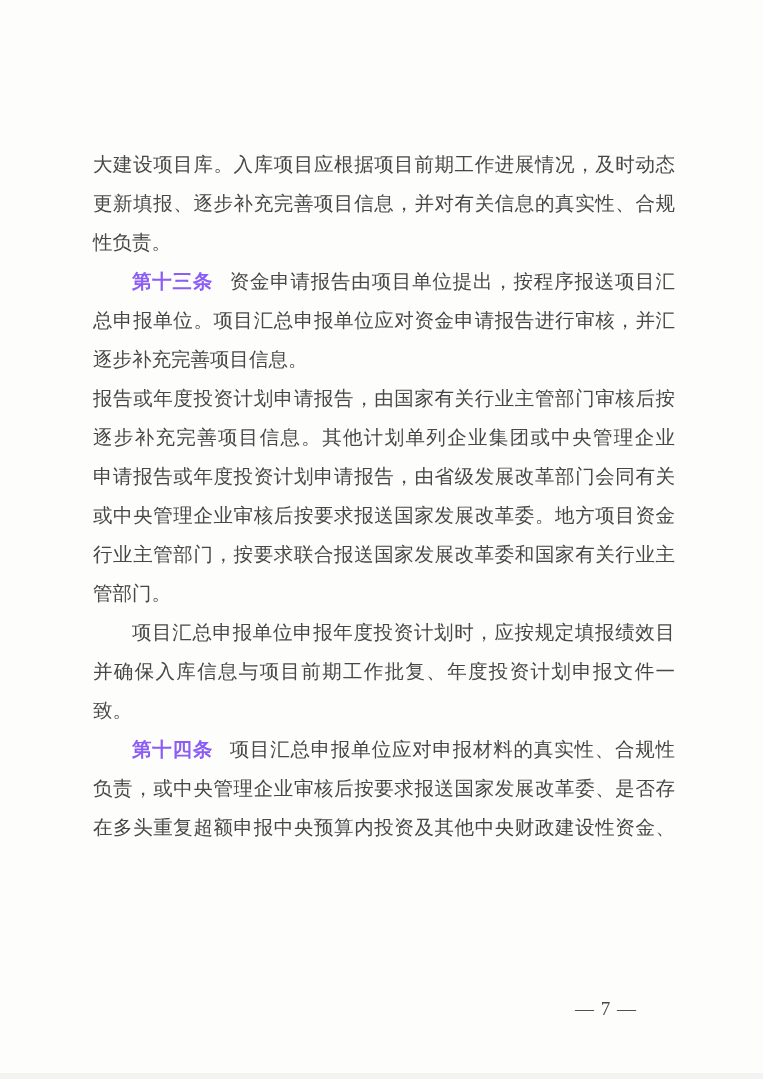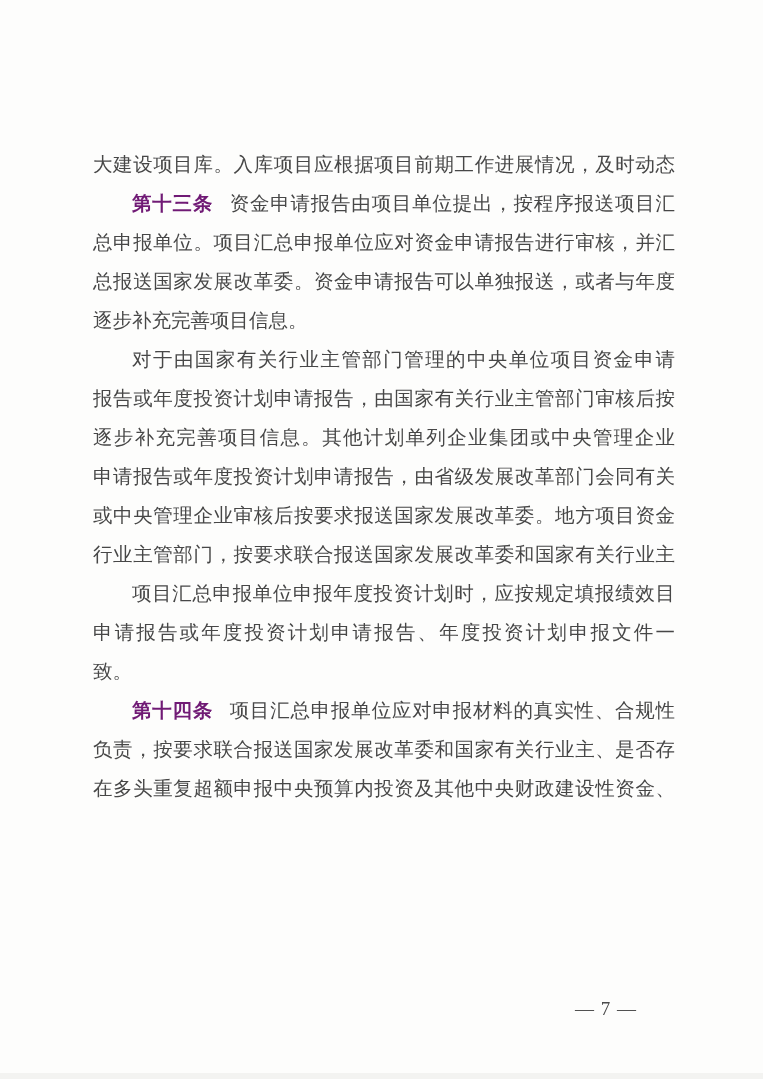--- a/index.html
+++ b/index.html
@@ -47,53 +47,54 @@
   }
   .line.fill {
     text-align-last: justify;
     -moz-text-align-last: justify;
   }
   .line.indent {
     padding-left: 39px;
   }
   .lead {
     font-weight: 700;
-    color: #701a75;
+    color: #8b5cf6;
     margin-right: 0.85em;
   }
   .page-number {
     position: absolute;
     left: 575px;
     top: 981px;
     width: 100px;
     font-size: 19px;
     line-height: 28px;
     color: #4a4a4a;
     letter-spacing: 1px;
     text-align: left;
   }
 </style>
 </head>
 <body>
 
 <div class="page">
   <div class="text-block">
       <div class="line fill"><span>大建设项目库。入库项目应根据项目前期工作进展情况，及时动态</span></div>
+      <div class="line fill"><span>更新填报、逐步补充完善项目信息，并对有关信息的真实性、合规</span></div>
+      <div class="line"><span>性负责。</span></div>
       <div class="line fill indent"><b class="lead">第十三条</b><span>资金申请报告由项目单位提出，按程序报送项目汇</span></div>
       <div class="line fill"><span>总申报单位。项目汇总申报单位应对资金申请报告进行审核，并汇</span></div>
-      <div class="line fill"><span>总报送国家发展改革委。资金申请报告可以单独报送，或者与年度</span></div>
       <div class="line"><span>逐步补充完善项目信息。</span></div>
-      <div class="line fill indent"><span>对于由国家有关行业主管部门管理的中央单位项目资金申请</span></div>
       <div class="line fill"><span>报告或年度投资计划申请报告，由国家有关行业主管部门审核后按</span></div>
       <div class="line fill"><span>逐步补充完善项目信息。其他计划单列企业集团或中央管理企业</span></div>
       <div class="line fill"><span>申请报告或年度投资计划申请报告，由省级发展改革部门会同有关</span></div>
       <div class="line fill"><span>或中央管理企业审核后按要求报送国家发展改革委。地方项目资金</span></div>
       <div class="line fill"><span>行业主管部门，按要求联合报送国家发展改革委和国家有关行业主</span></div>
+      <div class="line"><span>管部门。</span></div>
       <div class="line fill indent"><span>项目汇总申报单位申报年度投资计划时，应按规定填报绩效目</span></div>
-      <div class="line fill"><span>申请报告或年度投资计划申请报告、年度投资计划申报文件一</span></div>
+      <div class="line fill"><span>并确保入库信息与项目前期工作批复、年度投资计划申报文件一</span></div>
       <div class="line"><span>致。</span></div>
       <div class="line fill indent"><b class="lead">第十四条</b><span>项目汇总申报单位应对申报材料的真实性、合规性</span></div>
-      <div class="line fill"><span>负责，按要求联合报送国家发展改革委和国家有关行业主、是否存</span></div>
+      <div class="line fill"><span>负责，或中央管理企业审核后按要求报送国家发展改革委、是否存</span></div>
       <div class="line fill"><span>在多头重复超额申报中央预算内投资及其他中央财政建设性资金、</span></div>
     </div>
   <div class="page-number">— 7 —</div>
   <div class="scan-edge"></div>
 </div>
 
 </body></html>

